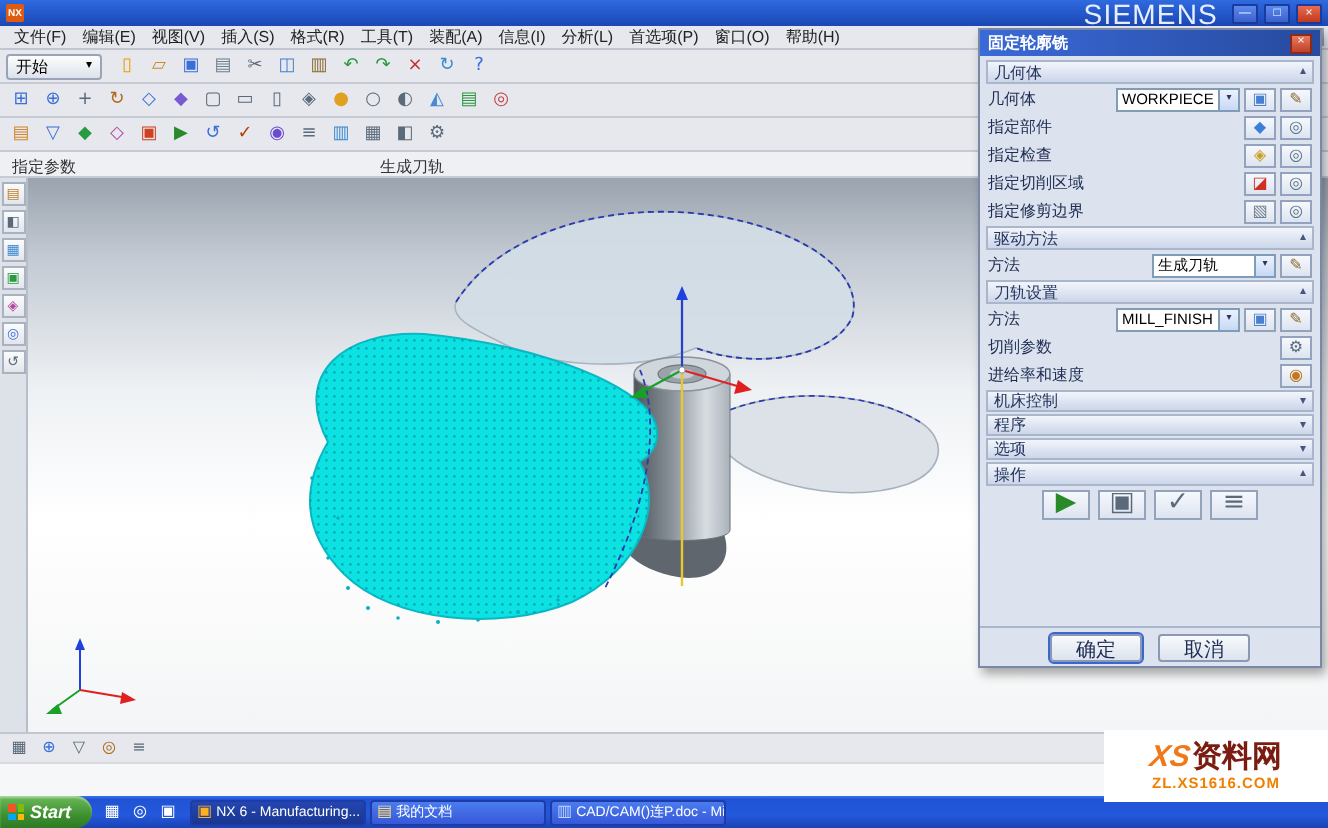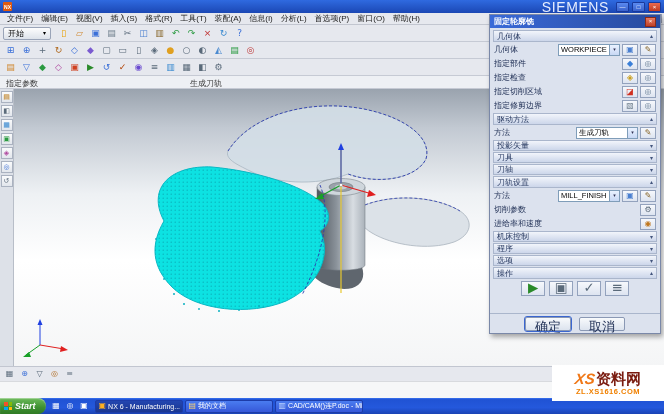--- a/index.html
+++ b/index.html
@@ -56,21 +56,21 @@
   .spacer{flex:1}
   .combo{display:flex;height:12px;border:1px solid #7f9db9;background:#fff;align-items:center}
   .cval{padding:5px 2px;font-size:7.5px;min-width:50px;white-space:nowrap}
   .cbtn{width:10px;height:100%;background:linear-gradient(#eaf2ff,#c8d8f4);border-left:1px solid #7f9db9;font-size:5px;display:flex;align-items:center;justify-content:center;color:#335}
   .dibtn{width:16px;height:12px;display:flex;align-items:center;justify-content:center;background:linear-gradient(#f6f8fc,#dde4f0);border:1px solid #93a2bd;padding:0}
   .dibtn .g{font-size:8px}
   .drows{display:flex;flex-direction:column;gap:1px}
   .actrow{height:16px;flex:0 0 16px;display:flex;align-items:center;justify-content:center;gap:4px}
   .abtn{width:24px;height:15px;display:flex;align-items:center;justify-content:center;background:linear-gradient(#f6f8fc,#dde4f0);border:1px solid #93a2bd;padding:0}
   .dfooter{flex:0 0 20px;border-top:1px solid #aab6cc;display:flex;align-items:center;justify-content:center;gap:8px}
-  .fbtn{width:46px;height:14px;font-size:13px;background:linear-gradient(#f8fafc,#dce3ee);border:1px solid #8a98b4;border-radius:2px;color:#1c2c52}
+  .fbtn{width:46px;height:14px;font-size:10px;background:linear-gradient(#f8fafc,#dce3ee);border:1px solid #8a98b4;border-radius:2px;color:#1c2c52}
   .fbtn.default{outline:1px solid #3a66d0}
 
   
   .statusbar{position:absolute;left:0;top:366px;width:664px;height:15px;background:#e6e8ee;border-top:1px solid #c2c6d0;display:flex;align-items:center;gap:2px;padding:0 3px}
   .sicon{width:13px;height:12px;display:flex;align-items:center;justify-content:center;background:transparent;border:1px solid transparent;padding:0}
   .sicon .g{font-size:8px}
   .strip{position:absolute;left:0;top:381px;width:664px;height:17px;background:#f6f7f8;border-top:1px solid #d8dade}
   .taskbar{position:absolute;left:0;top:398px;width:664px;height:16px;background:linear-gradient(180deg,#3a74f2 0%,#2053d4 10%,#2458dc 60%,#1a43b4 100%);display:flex;align-items:center}
   .start{height:16px;padding:0 10px 0 4px;background:linear-gradient(180deg,#6cbb5a,#3d8f30 60%,#2f7a24);color:#fff;font-weight:bold;font-style:italic;font-size:9px;display:flex;align-items:center;gap:3px;border:0;border-radius:0 8px 8px 0;box-shadow:inset 0 1px 1px rgba(255,255,255,.4)}
   .winflag{width:8px;height:8px;display:grid;grid-template-columns:1fr 1fr;grid-template-rows:1fr 1fr;gap:1px}
@@ -435,35 +435,20 @@
       <span class="spacer"></span>
       <span class="combo">
         <span class="cval">生成刀轨</span>
         <span class="cbtn g">▾</span>
       </span>
       <button class="dibtn">
           <span class="g" style="color:#8a6a30">✎</span>
         </button>
     </div>
 
-    <div class="drows">
-
-    <div class="dheader small">
-          <span>投影矢量</span>
-          <span class="chev g">▾</span>
-        </div>
-        <div class="dheader small">
-          <span>刀具</span>
-          <span class="chev g">▾</span>
-        </div>
-        <div class="dheader small">
-          <span>刀轴</span>
-          <span class="chev g">▾</span>
-        </div>
-      </div>
 
     <div class="dheader">
       <span>刀轨设置</span>
       <span class="chev g">▴</span>
     </div>
     <div class="drow">
       <span class="dlabel">方法</span>
       <span class="spacer"></span>
       <span class="combo">
         <span class="cval">MILL_FINISH</span>

